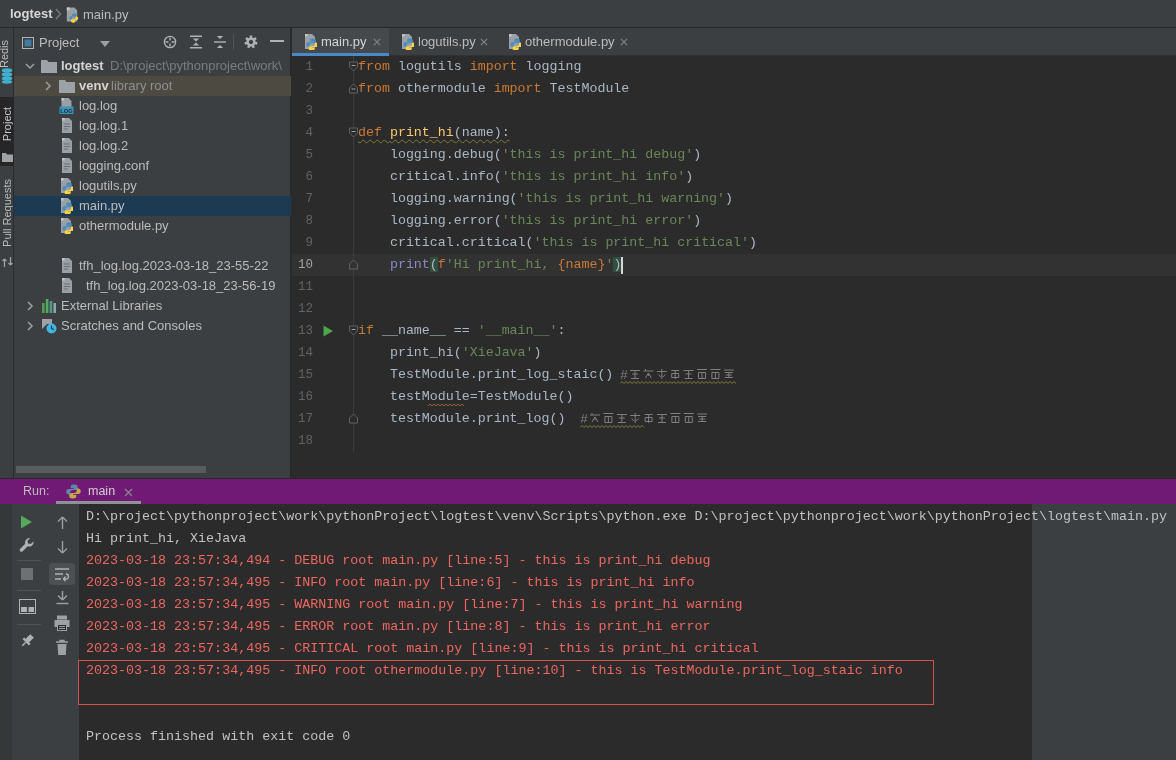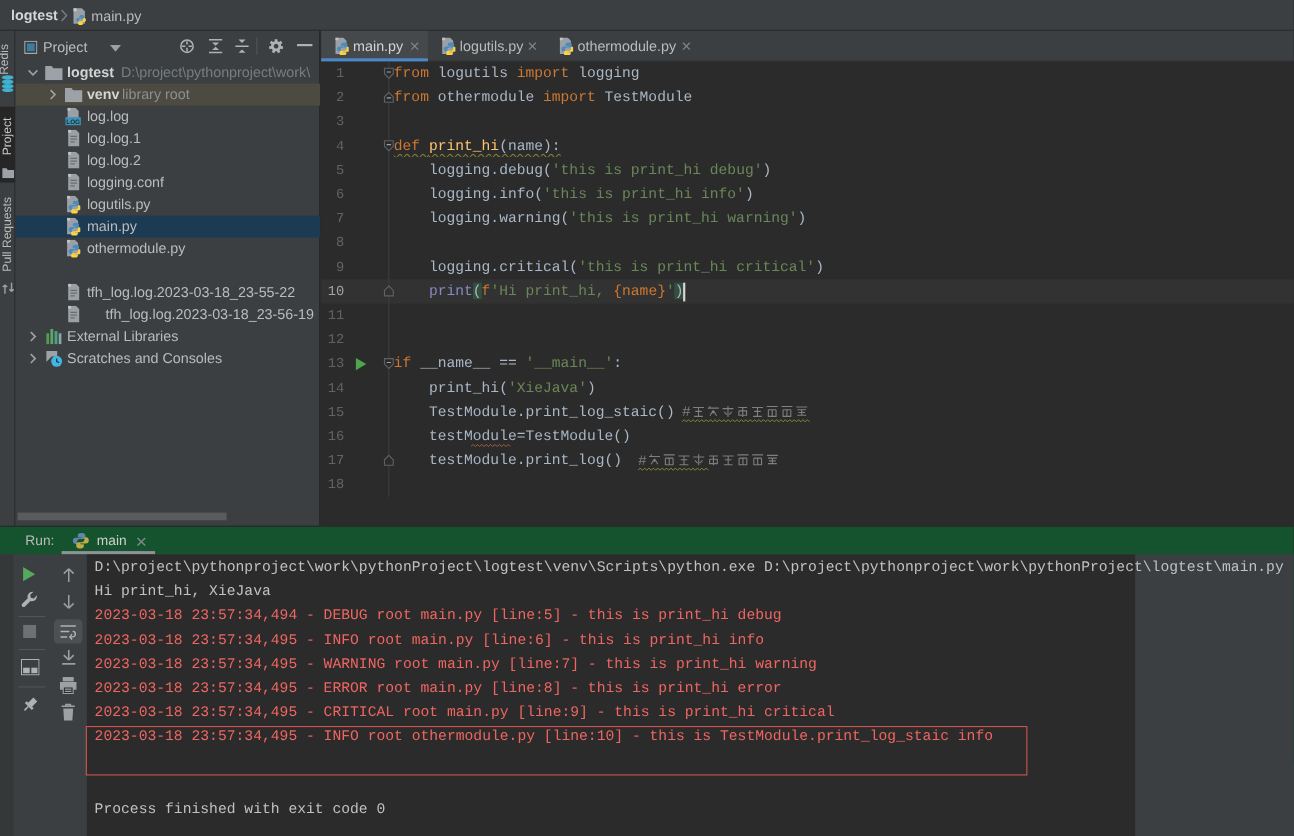--- a/index.html
+++ b/index.html
@@ -2,21 +2,21 @@
 <html><head>
 <meta charset="utf-8">
 <style>
 *{margin:0;padding:0;box-sizing:border-box}
 html,body{width:1176px;height:760px;overflow:hidden;background:#2b2b2b;font-family:"Liberation Sans",sans-serif;}
 .abs{position:absolute}
 #titlebar{position:absolute;left:0;top:0;width:1176px;height:28px;background:#3c3f41;border-bottom:1px solid #282828}
 #stripe{position:absolute;left:0;top:28px;width:14px;height:732px;background:#3c3f41;border-right:1px solid #292b2d}
 #project{position:absolute;left:14px;top:28px;width:277px;height:450px;background:#3c3f41;border-right:1px solid #282828}
 #editor{position:absolute;left:292px;top:28px;width:884px;height:450px;background:#2b2b2b}
-#runpanel{position:absolute;left:0;top:478px;width:1176px;height:282px;background:#14532d;border-top:1px solid #282828}
+#runpanel{position:absolute;left:0;top:478px;width:1176px;height:282px;background:#701a75;border-top:1px solid #282828}
 .vtext{position:absolute;transform:rotate(-90deg);transform-origin:center;color:#bbbbbb;font-size:11px;white-space:nowrap}
 .trow{position:absolute;left:0;width:277px;height:20px;line-height:20px;font-size:13px;color:#bbbbbb;white-space:nowrap}
 .trow .ticon{position:absolute;top:2px}
 .chev{position:absolute;top:4px;width:12px;height:12px}
 .codeline{position:absolute;left:0;white-space:pre;font-family:"Liberation Mono",monospace;font-size:13.3px;line-height:22px;height:22px}
 .lnum{position:absolute;width:24px;text-align:right;font-family:"Liberation Mono",monospace;font-size:12.5px;line-height:22px;color:#606366}
 .kw{color:#cc7832}
 .df{color:#a9b7c6}
 .st{color:#6a8759}
 .fn{color:#ffc66d}
@@ -205,21 +205,21 @@
     <div class="trow" style="top:200px">
         <svg class="ticon" style="left:46px;top:2px" width="13" height="16" viewBox="0 0 13 16">
           <use href="#ic-txt"></use>
         </svg>
         <span style="position:absolute;left:65px">tfh_log.log.2023-03-18_23-55-22</span>
       </div>
     <div class="trow" style="top:220px">
         <svg class="ticon" style="left:46px;top:2px" width="13" height="16" viewBox="0 0 13 16">
           <use href="#ic-txt"></use>
         </svg>
-        <span style="position:absolute;left:82px">tfh_log.log.2023-03-18_23-56-19</span>
+        <span style="position:absolute;left:72px">tfh_log.log.2023-03-18_23-56-19</span>
       </div>
 
     <div class="trow" style="top:240px">
       <svg class="chev" style="left:10px" width="12" height="12" viewBox="0 0 12 12">
           <path d="M4 2 L8 6 L4 10" stroke="#9da0a3" stroke-width="1.5" fill="none"></path>
         </svg>
       <svg class="ticon" style="left:28px;top:3px" width="14" height="14" viewBox="0 0 14 14">
           <rect x="0" y="4" width="2.6" height="10" fill="#549b58"></rect>
           <rect x="3.8" y="0" width="2.6" height="14" fill="#5aa85f"></rect>
           <rect x="7.6" y="2" width="2.6" height="12" fill="#4f9f87"></rect>
@@ -330,23 +330,24 @@
       </svg>
     <svg class="abs" style="left:56px;top:357px" width="11" height="11" viewBox="0 0 11 11">
         <path d="M5.5 1 l4 4 v5 h-8 v-5 Z" fill="#2b2b2b" stroke="#5f6264" stroke-width="1"></path>
       </svg>
 
     <div id="code" style="position:absolute;left:66px;top:0;width:818px;height:396px">
       <div class="codeline" style="top:0"><span class="kw">from</span><span class="df"> logutils </span><span class="kw">import</span><span class="df"> logging</span></div>
       <div class="codeline" style="top:22px"><span class="kw">from</span><span class="df"> othermodule </span><span class="kw">import</span><span class="df"> TestModule</span></div>
       <div class="codeline" style="top:66px"><span class="wavy"><span class="kw">def </span><span class="fn">print_hi</span><span class="df">(name):</span></span></div>
       <div class="codeline" style="top:88px"><span class="df">    logging.debug(</span><span class="st">'this is print_hi debug'</span><span class="df">)</span></div>
-      <div class="codeline" style="top:110px"><span class="df">    logging.info(</span><span class="st">'this is print_hi info'</span><span class="df">)</span></div>
+      <div class="codeline" style="top:110px"><span class="df">    critical.info(</span><span class="st">'this is print_hi info'</span><span class="df">)</span></div>
       <div class="codeline" style="top:132px"><span class="df">    logging.warning(</span><span class="st">'this is print_hi warning'</span><span class="df">)</span></div>
-      <div class="codeline" style="top:176px"><span class="df">    logging.critical(</span><span class="st">'this is print_hi critical'</span><span class="df">)</span></div>
+      <div class="codeline" style="top:154px"><span class="df">    logging.error(</span><span class="st">'this is print_hi error'</span><span class="df">)</span></div>
+      <div class="codeline" style="top:176px"><span class="df">    critical.critical(</span><span class="st">'this is print_hi critical'</span><span class="df">)</span></div>
       <div class="codeline" style="top:198px"><span class="df">    </span><span class="bi">print</span><span class="df" style="background:#33503e">(</span><span class="kw">f</span><span class="st">'Hi print_hi, </span><span class="kw">{name}</span><span class="st">'</span><span class="df" style="background:#33503e">)</span></div>
       <div class="codeline" style="top:264px"><span class="kw">if</span><span class="df"> __name__ == </span><span class="st">'__main__'</span><span class="df">:</span></div>
       <div class="codeline" style="top:286px"><span class="df">    print_hi(</span><span class="st">'XieJava'</span><span class="df">)</span></div>
       <div class="codeline" style="top:308px"><span class="df">    TestModule.print_log_staic() </span><svg style="position:absolute;left:262px;top:3px" width="116" height="19" viewBox="0 0 116 19">
             <text x="0" y="11.5" font-family="Liberation Mono" font-size="13.3px" fill="#7f7f7f">#</text>
             <use href="#hz1" x="9" y="1"></use>
             <use href="#hz6" x="22.4" y="1"></use>
             <use href="#hz3" x="35.8" y="1"></use>
             <use href="#hz4" x="49.2" y="1"></use>
             <use href="#hz1" x="62.6" y="1"></use>

